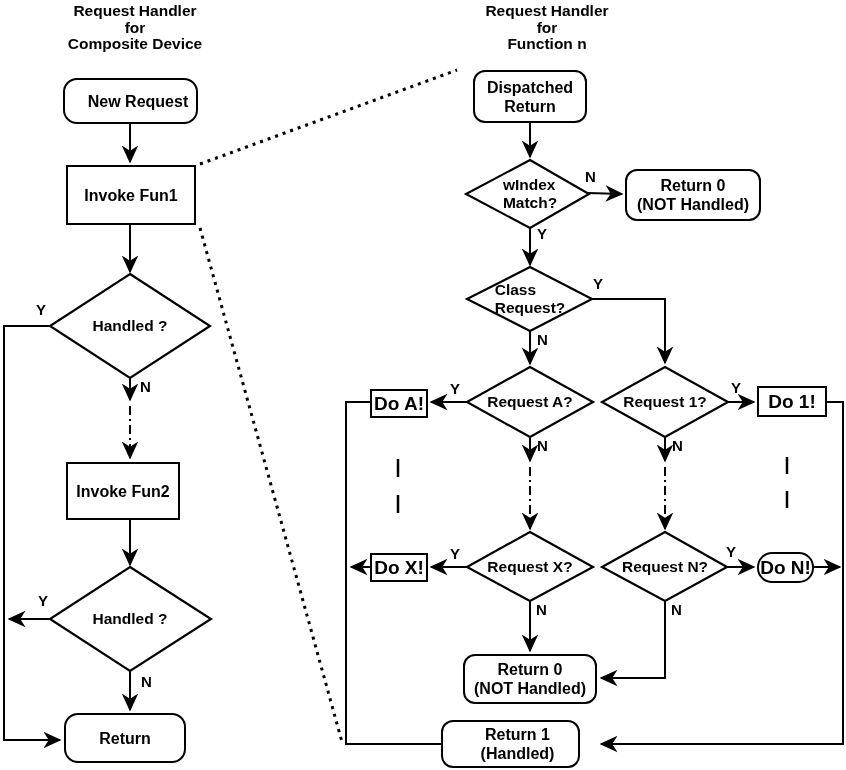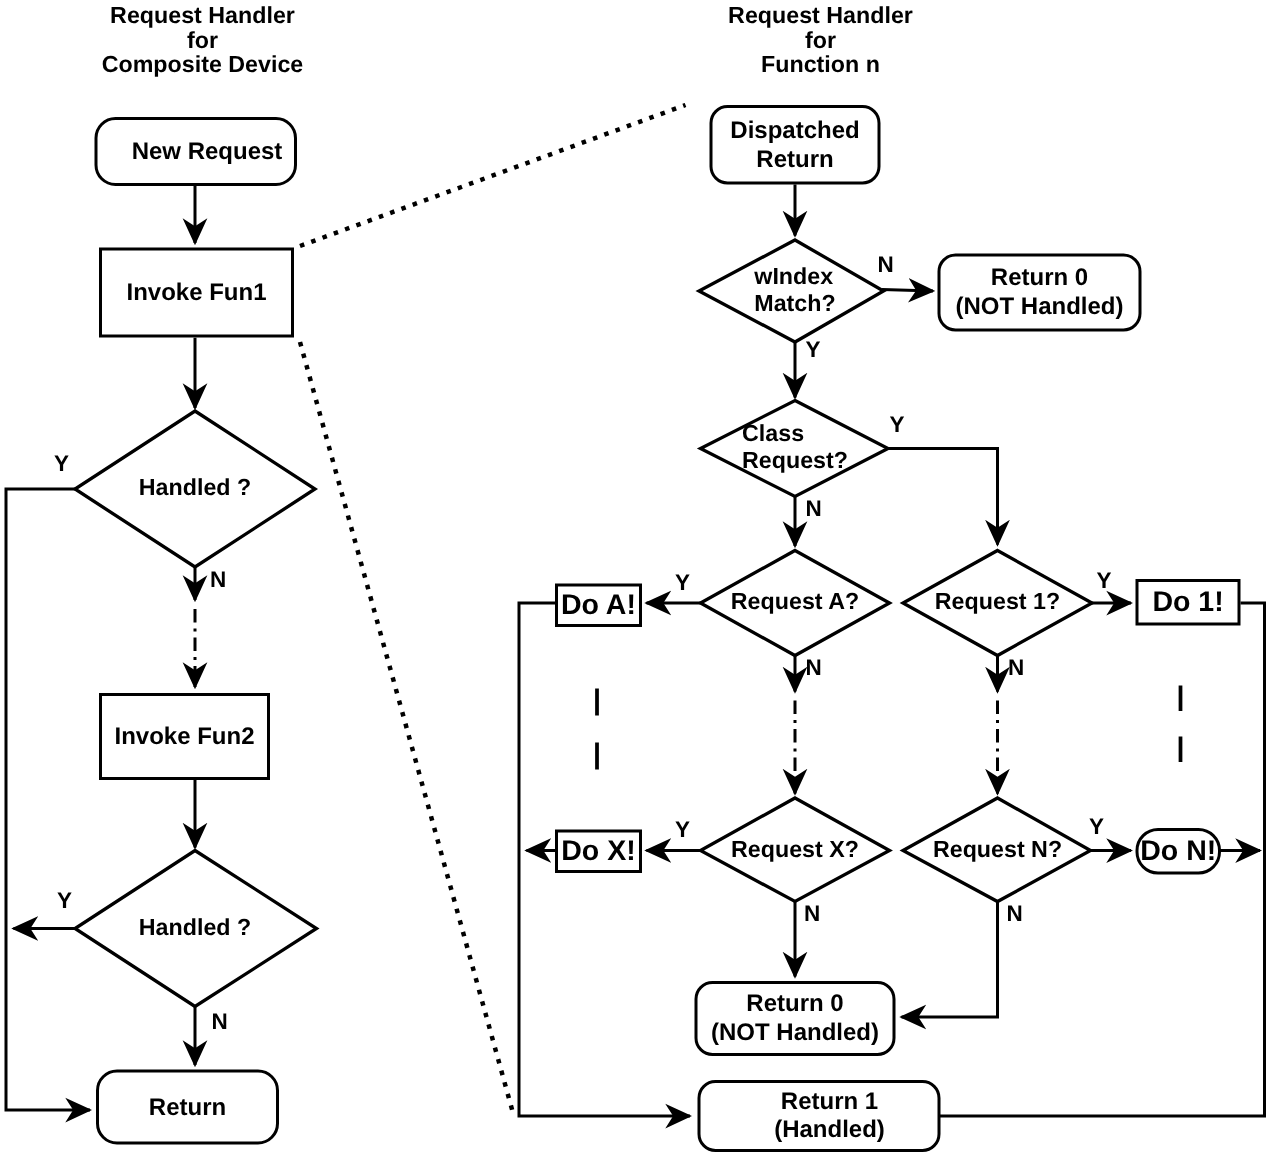--- a/index.html
+++ b/index.html
@@ -143,21 +143,21 @@
   <div class="node rounded-sm" style="left:473px; top:70px; width:114px; height:53px;">Dispatched
 Return</div>
   <div class="node rounded-sm" style="left:625px; top:169px; width:136px; height:52px;">Return 0
 (NOT Handled)</div>
   <div class="node small" style="left:370px; top:389px; width:58px; height:29px;">Do A!</div>
   <div class="node small" style="left:757px; top:386px; width:70px; height:31px;">Do 1!</div>
   <div class="node small" style="left:370px; top:553px; width:58px; height:29px;">Do X!</div>
   <div class="node small" style="left:757px; top:552px; width:57px; height:31px;border-radius:15px;">Do N!</div>
   <div class="node rounded-sm" style="left:463px; top:654px; width:134px; height:50px;">Return 0
 (NOT Handled)</div>
-  <div class="node rounded-sm" style="left:465px; top:720px; width:162px; height:48px;padding-left:14px;">Return 1
+  <div class="node rounded-sm" style="left:441px; top:720px; width:139px; height:48px;padding-left:14px;">Return 1
 (Handled)</div>
 
   <div class="dtext" style="left:470px; top:175px; width:120px; height:38px;">wIndex
 Match?</div>
   <div class="dtext" style="left:470px; top:280px; width:120px; height:38px;">Class
 Request?</div>
   <div class="dtext" style="left:465px; top:392px; width:130px; height:20px;">Request A?</div>
   <div class="dtext" style="left:600px; top:392px; width:130px; height:20px;">Request 1?</div>
   <div class="dtext" style="left:465px; top:557px; width:130px; height:20px;">Request X?</div>
   <div class="dtext" style="left:600px; top:557px; width:130px; height:20px;">Request N?</div>

